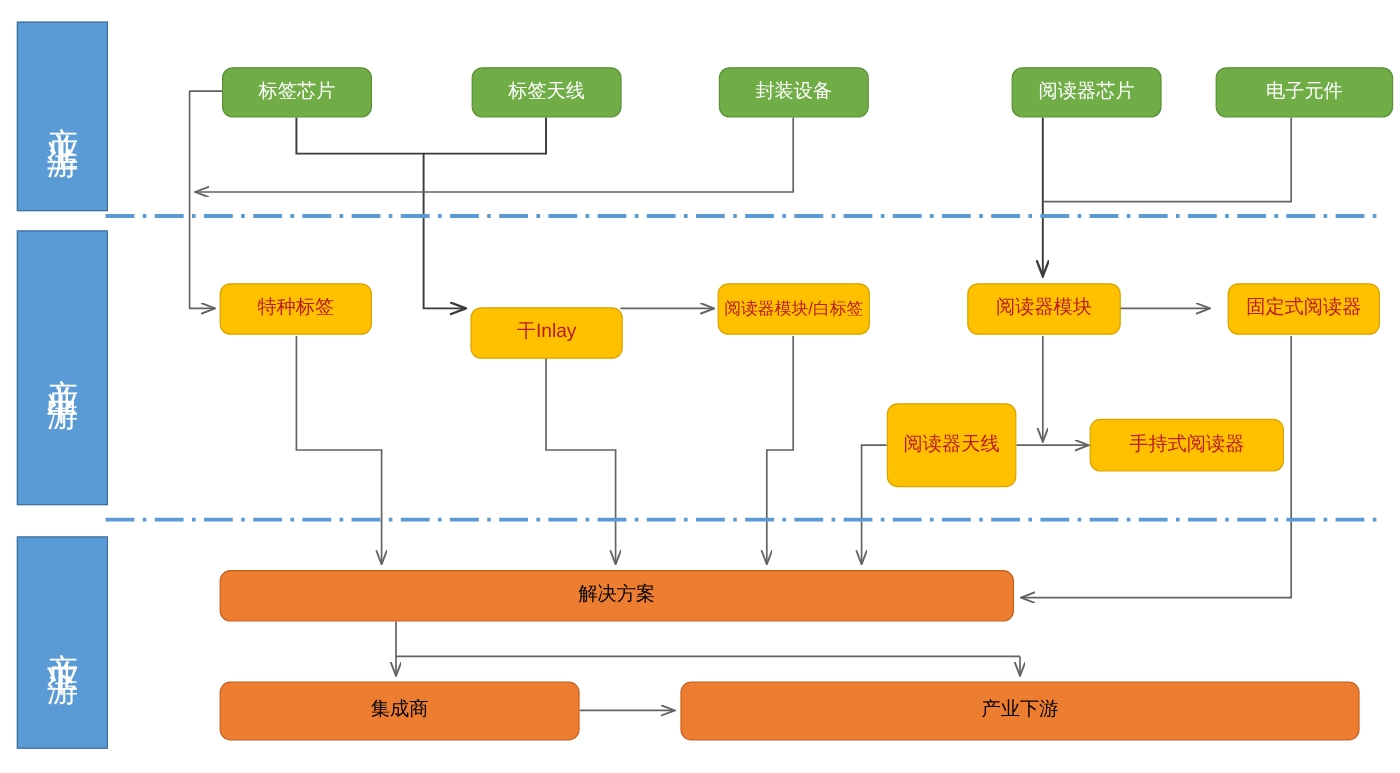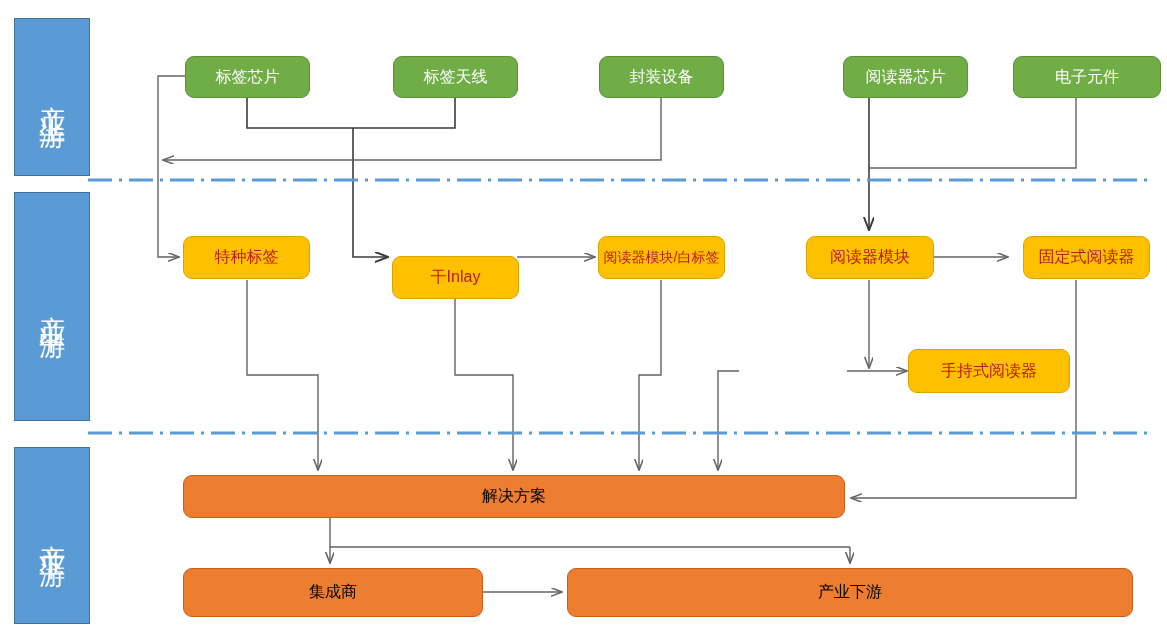--- a/index.html
+++ b/index.html
@@ -142,20 +142,23 @@
   </div>
   <div class="node n-yellow" style="left:598px; top:236px; width:127px; height:43px; font-size:14px;">
     <span>阅读器模块/白标签</span>
   </div>
   <div class="node n-yellow" style="left:806px; top:236px; width:128px; height:43px;">
     <span>阅读器模块</span>
   </div>
   <div class="node n-yellow" style="left:1012px; top:236px; width:127px; height:43px;margin-left:11px;">
     <span>固定式阅读器</span>
   </div>
+  <div class="node n-yellow" style="left:739px; top:336px; width:108px; height:70px;">
+    <span>阅读器天线</span>
+  </div>
   <div class="node n-yellow" style="left:908px; top:349px; width:162px; height:44px;">
     <span>手持式阅读器</span>
   </div>
 
   <div class="node n-orange" style="left:183px; top:475px; width:662px; height:43px;">
     <span>解决方案</span>
   </div>
   <div class="node n-orange" style="left:183px; top:568px; width:300px; height:49px;">
     <span>集成商</span>
   </div>

